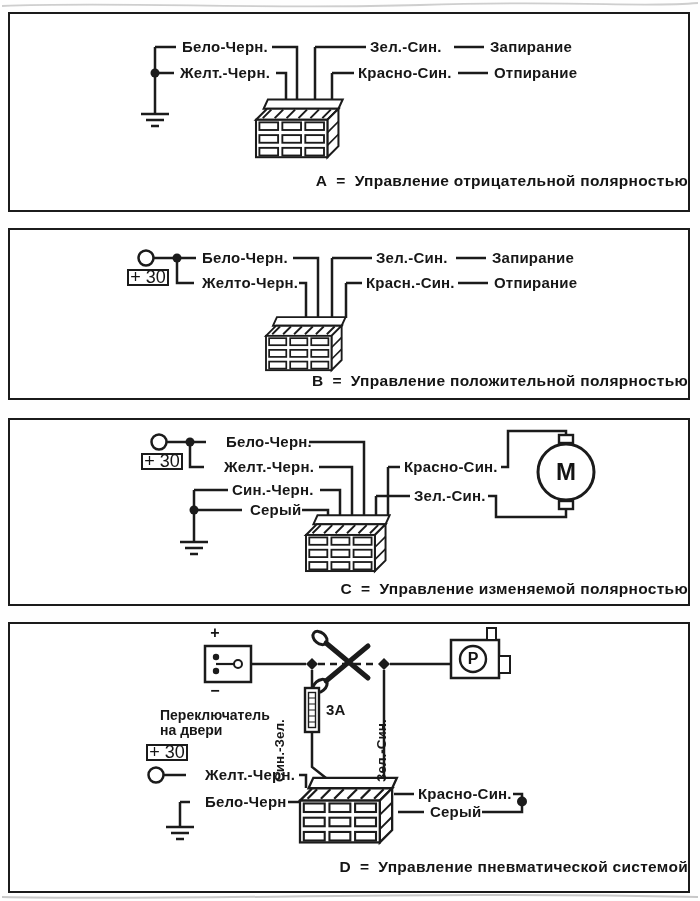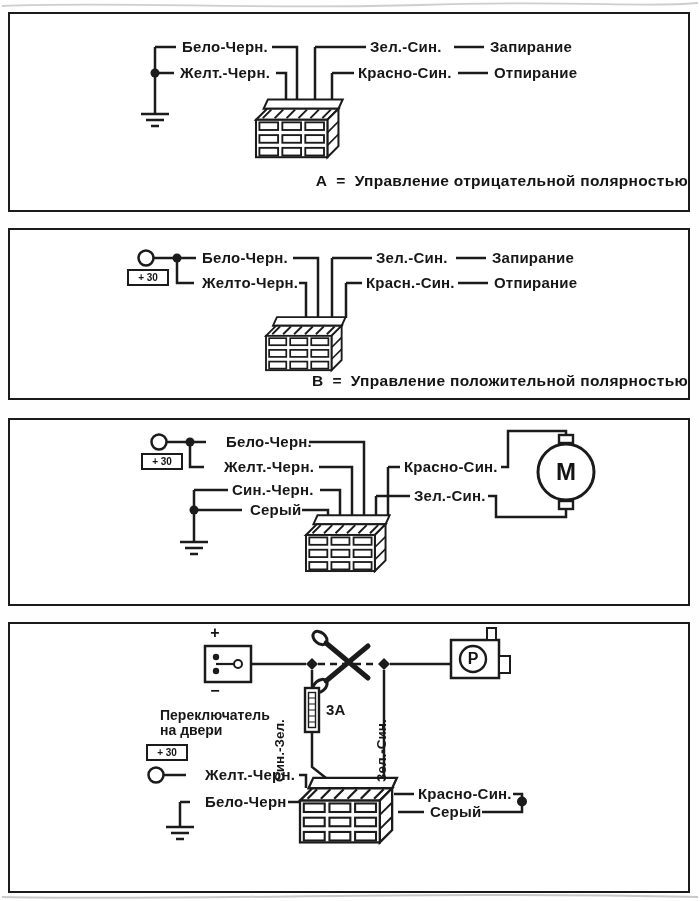--- a/index.html
+++ b/index.html
@@ -20,21 +20,21 @@
     position:absolute;font-weight:700;font-size:13.5px;line-height:16px;color:#171717;
     white-space:nowrap;transform:rotate(-90deg);transform-origin:0 100%;
   }
   .caption{
     position:absolute;left:0;right:0;text-align:right;font-weight:700;
     font-size:15.5px;color:#151515;letter-spacing:.3px;
   }
   .caption .eq{margin:0 9px;}
   .t30{
     position:absolute;box-sizing:border-box;border:2.2px solid #1b1b1b;
-    font-weight:700;font-size:10px;color:#151515;
+    font-weight:400;font-size:18px;color:#151515;
     display:flex;align-items:center;justify-content:center;
   }
   .cblock{position:absolute;text-align:left;font-weight:700;color:#171717;}
   .symtext{position:absolute;font-weight:700;color:#141414;text-align:center;}
   svg *{vector-effect:none;}
 </style>
 </head>
 <body>
 
 <svg width="0" height="0" style="position:absolute" aria-hidden="true">
@@ -157,20 +157,23 @@
     <use href="#connector-sym" transform="translate(296,92) scale(0.82)"></use>
   </svg>
   <div class="t30" style="left:131px;top:33px;width:42px;height:17px">+ 30</div>
   <span class="lbl" style="left:216px;top:14px">Бело-Черн.</span>
   <span class="lbl" style="left:214px;top:39px">Желт.-Черн.</span>
   <span class="lbl" style="left:222px;top:62px">Син.-Черн.</span>
   <span class="lbl" style="left:240px;top:82px">Серый</span>
   <span class="lbl" style="left:394px;top:39px">Красно-Син.</span>
   <span class="lbl" style="left:404px;top:68px">Зел.-Син.</span>
   <span class="symtext" style="left:538px;top:38px;width:36px;font-size:24px;line-height:28px">М</span>
+  <div class="caption" style="top:160px">
+    <span>С</span><span class="eq">=</span><span>Управление изменяемой полярностью</span>
+  </div>
 </div>
 
 <div class="panel" style="left:8px;top:622px;width:682px;height:271px;">
   <svg width="677" height="266" viewBox="0 0 677 266">
     <g stroke="#1b1b1b" stroke-width="2.5" fill="none">
       <g>
         <rect x="195" y="22" width="46" height="36" fill="#fff"></rect>
         <circle cx="206" cy="33" r="3.2" fill="#1b1b1b" stroke="none"></circle>
         <circle cx="206" cy="47" r="3.2" fill="#1b1b1b" stroke="none"></circle>
         <path d="M206,40 H224" stroke-width="2.2"></path>
@@ -226,13 +229,16 @@
   </div>
   <span class="symtext" style="left:451px;top:27px;width:24px;font-size:16px;line-height:16px">Р</span>
   <span class="lbl" style="left:316px;top:78px">3A</span>
   <span class="vlabel" style="left:278px;top:142px">Син.-Зел.</span>
   <span class="vlabel" style="left:380px;top:142px">Зел.-Син.</span>
   <div class="t30" style="left:136px;top:120px;width:42px;height:17px">+ 30</div>
   <span class="lbl" style="left:195px;top:143px">Желт.-Черн.</span>
   <span class="lbl" style="left:195px;top:170px">Бело-Черн</span>
   <span class="lbl" style="left:408px;top:162px">Красно-Син.</span>
   <span class="lbl" style="left:420px;top:180px">Серый</span>
+  <div class="caption" style="top:234px">
+    <span>D</span><span class="eq">=</span><span>Управление пневматической системой</span>
+  </div>
 </div>
 
 </body></html>

